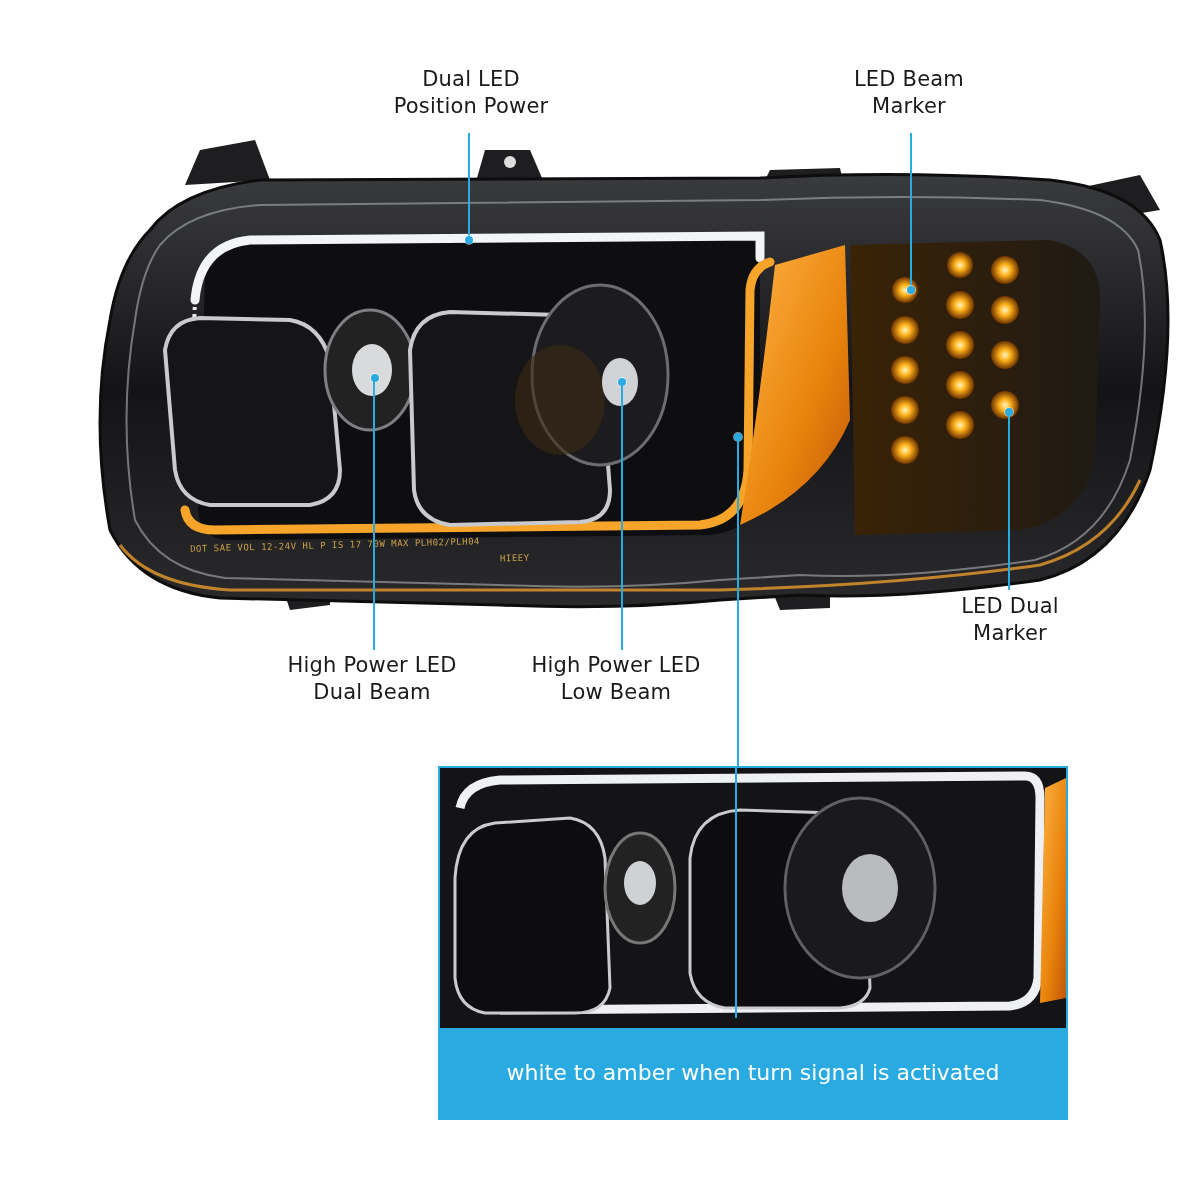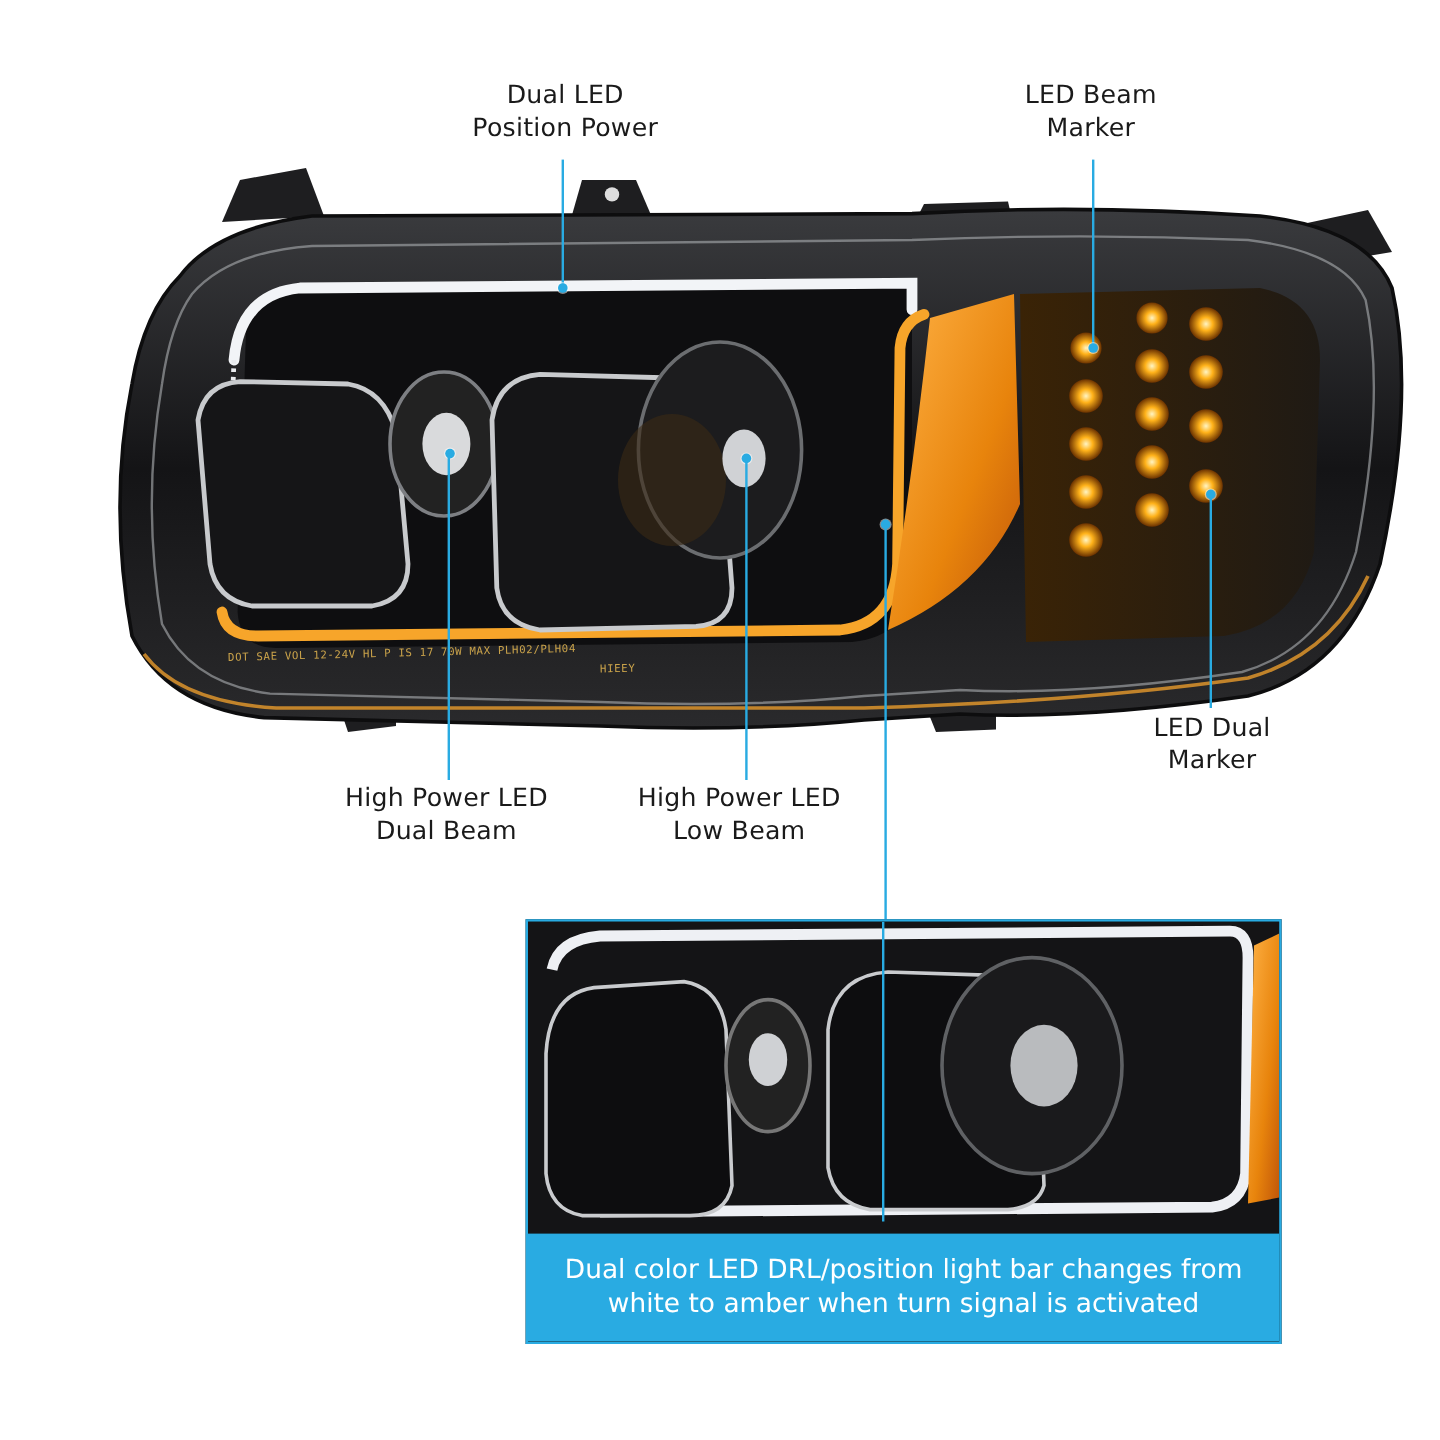--- a/index.html
+++ b/index.html
@@ -142,16 +142,15 @@
     <path d="M15 110 Q18 60 55 55 L130 50 Q160 55 165 90 L170 220 Q165 245 135 245 L45 245 Q18 240 15 210 Z" fill="#0d0d0f" stroke="#c9cbce" stroke-width="3"></path>
     <ellipse cx="200" cy="120" rx="35" ry="55" fill="#222" stroke="#777" stroke-width="3"></ellipse>
     <ellipse cx="200" cy="115" rx="16" ry="22" fill="#cfd1d4"></ellipse>
     <path d="M250 90 Q255 45 300 42 L395 45 Q420 50 425 85 L430 220 Q425 238 400 240 L285 240 Q255 235 250 205 Z" fill="#0d0d0f" stroke="#c9cbce" stroke-width="3"></path>
     <ellipse cx="420" cy="120" rx="75" ry="90" fill="#1a1a1c" stroke="#5f6164" stroke-width="3"></ellipse>
     <ellipse cx="430" cy="120" rx="28" ry="34" fill="#b9bbbe"></ellipse>
     <path d="M605 20 L626 10 L626 230 L600 235 Z" fill="url(#amberLens)"></path>
     <line x1="296" y1="0" x2="296" y2="250" stroke="#29abe2" stroke-width="2"></line>
   </svg>
   <div class="inset-caption">
-    <div>Dual color LED DRL/position light bar changes from</div>
     <div>white to amber when turn signal is activated</div>
   </div>
 </div>
 
 </body></html>

